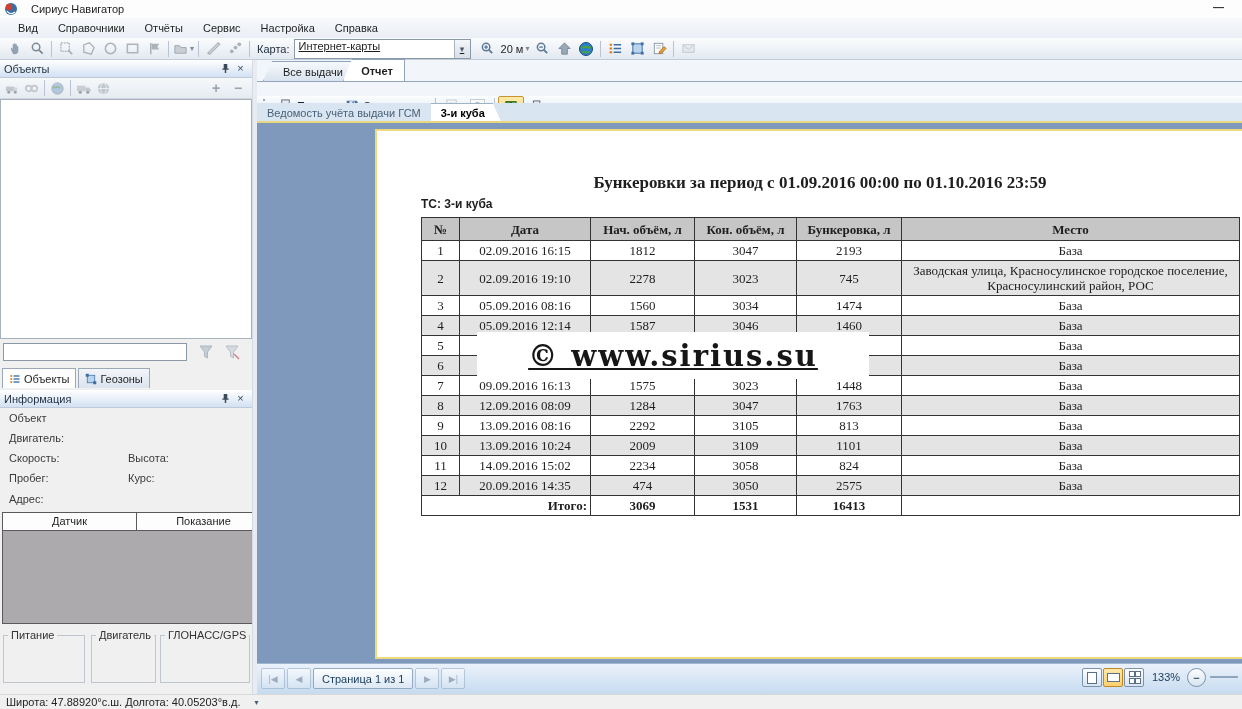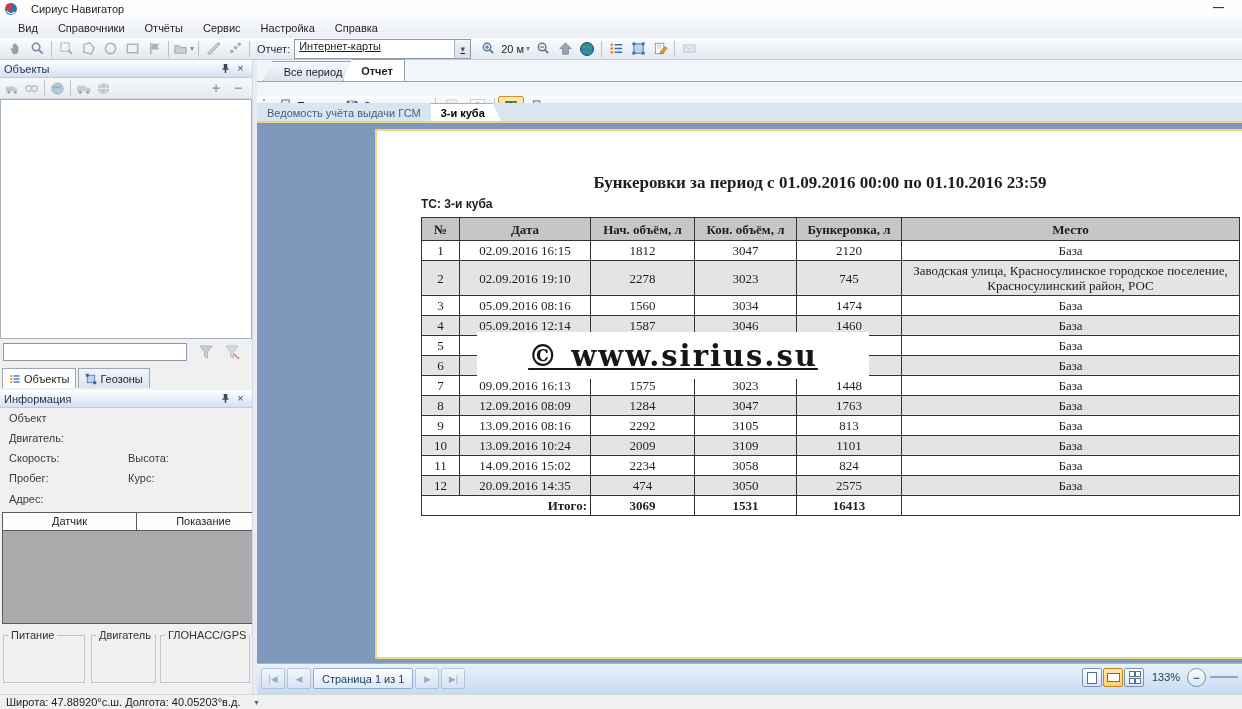--- a/index.html
+++ b/index.html
@@ -153,21 +153,21 @@
         </svg>
       </span>
     <span class="tbtn">
         <svg width="15" height="15" viewBox="0 0 16 16">
           <circle cx="4" cy="11" r="2" fill="#AAB2BA"></circle>
           <circle cx="8" cy="7" r="2" fill="#AAB2BA"></circle>
           <circle cx="12" cy="3.5" r="2" fill="#AAB2BA"></circle>
         </svg>
       </span>
     <span class="sep"></span>
-    <span style="margin:0 4px;color:#1A2A3A">Отчет:</span>
+    <span style="margin:0 4px;color:#1A2A3A">Карта:</span>
     <span class="combo" style="width:175px">
       <span class="val">Интернет-карты</span>
       <span class="dd">▾</span>
     </span>
     <span class="tbtn" style="margin-left:6px">
       <svg width="15" height="15" viewBox="0 0 16 16">
           <circle cx="6.5" cy="6.5" r="4" fill="none" stroke="#5A7A9A" stroke-width="1.6"></circle>
           <line x1="4.5" y1="6.5" x2="8.5" y2="6.5" stroke="#5A7A9A" stroke-width="1.4"></line>
           <line x1="6.5" y1="4.5" x2="6.5" y2="8.5" stroke="#5A7A9A" stroke-width="1.4"></line>
           <line x1="9.5" y1="9.5" x2="13" y2="13" stroke="#5A7A9A" stroke-width="2"></line>
@@ -346,21 +346,21 @@
     <div class="groupbox" style="left:160px;top:575px;width:88px;height:46px">
       <span>ГЛОНАСС/GPS</span>
     </div>
   </div>
 
   <div id="splitter" class="abs"></div>
 
   <div id="rightarea" class="abs">
     <div id="tabstrip" class="abs">
       <span class="mtab" style="left:6px;width:62px">
-        <span>Все период</span>
+        <span>Все выдачи</span>
       </span>
       <span class="mtab active" style="left:86px;width:30px">
         <span>Отчет</span>
       </span>
     </div>
 
     <div id="reporttoolbar" class="abs">
       <span class="drag-dots"></span>
       <span class="rt-btn">
         <svg width="15" height="14" viewBox="0 0 16 15">
@@ -442,21 +442,21 @@
               <th>Бункеровка, л</th>
               <th>Место</th>
             </tr>
           </thead>
           <tbody>
               <tr>
                 <td>1</td>
                 <td>02.09.2016 16:15</td>
                 <td>1812</td>
                 <td>3047</td>
-                <td>2120</td>
+                <td>2193</td>
                 <td>База</td>
               </tr>
               <tr>
                 <td>2</td>
                 <td>02.09.2016 19:10</td>
                 <td>2278</td>
                 <td>3023</td>
                 <td>745</td>
                 <td>Заводская улица, Красносулинское городское поселение, Красносулинский район, РОС</td>
               </tr>

